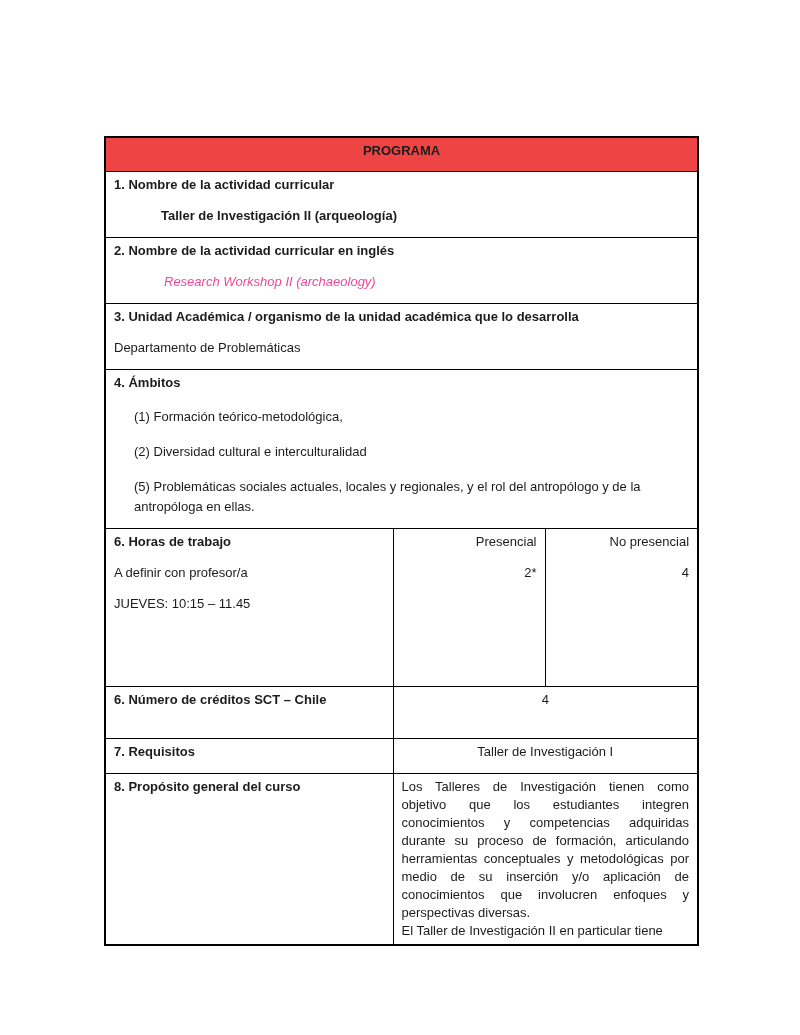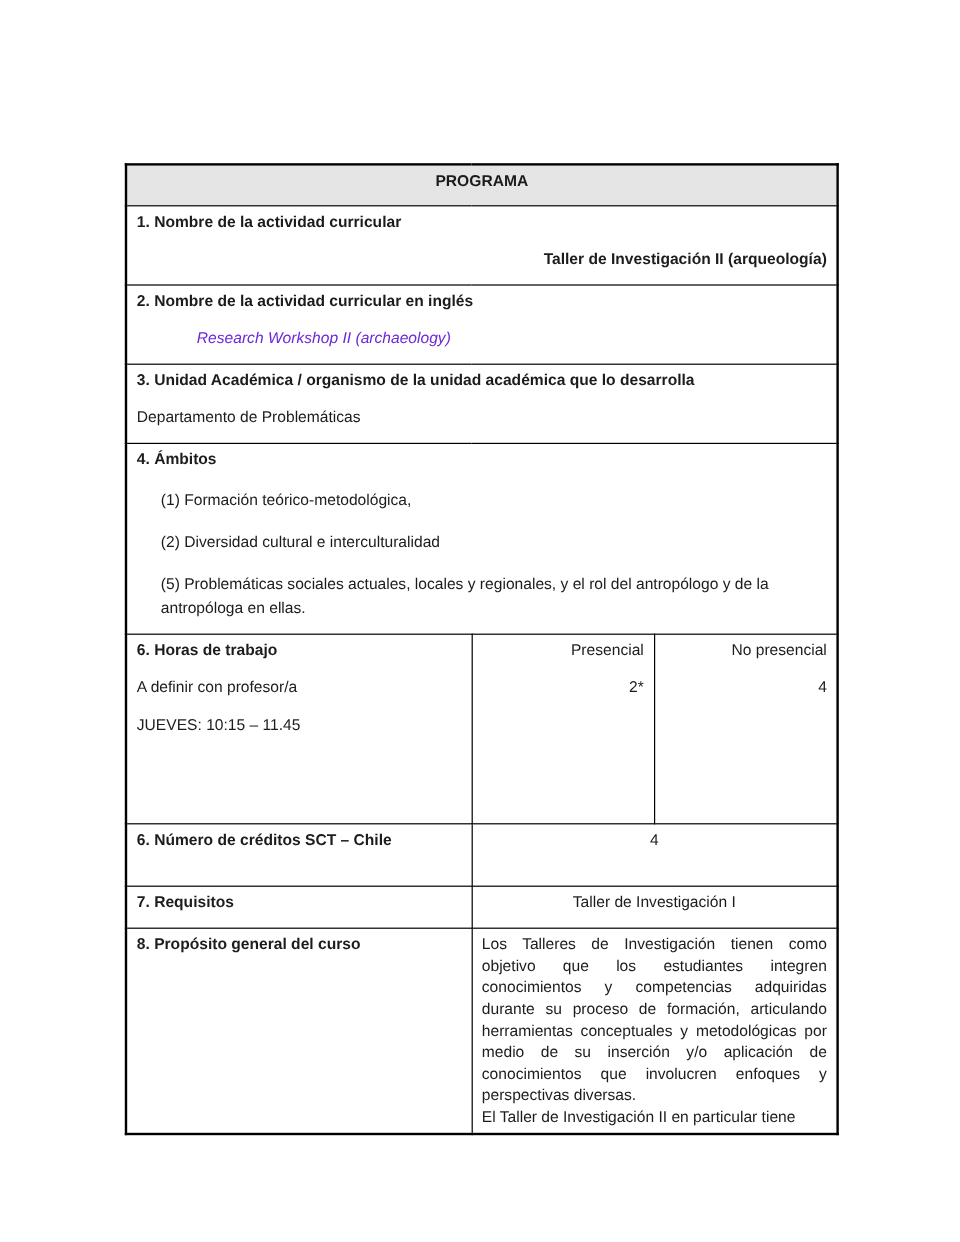--- a/index.html
+++ b/index.html
@@ -34,37 +34,36 @@
   
   tr.h-header { height: 34px; }
   tr.h-r1, tr.h-r2, tr.h-r3 { height: 66px; }
   tr.h-r4 { height: 159px; }
   tr.h-r5 { height: 158px; }
   tr.h-r6 { height: 52px; }
   tr.h-r7 { height: 35px; }
   tr.h-r8 { height: 157px; }
 
   td.header-cell {
-    background: #e5e5e5;
+    background: #ef4444;
     text-align: center;
     font-weight: bold;
     font-size: 14px;
     padding-top: 5px;
     border-bottom: 2px solid #000;
   }
   .label { font-weight: bold; }
   .sub-bold {
     font-weight: bold;
     margin-top: 13px;
     margin-left: 47px;
-    text-align: right;
   }
   .sub-italic {
     font-style: italic;
-    color: #6d28d9;
+    color: #ec4899;
     margin-top: 13px;
     margin-left: 50px;
   }
   .sub-plain { margin-top: 13px; }
   .ambito-item {
     margin-top: 15px;
     margin-left: 20px;
     line-height: 20px;
   }
   td.center-col { text-align: right; }

